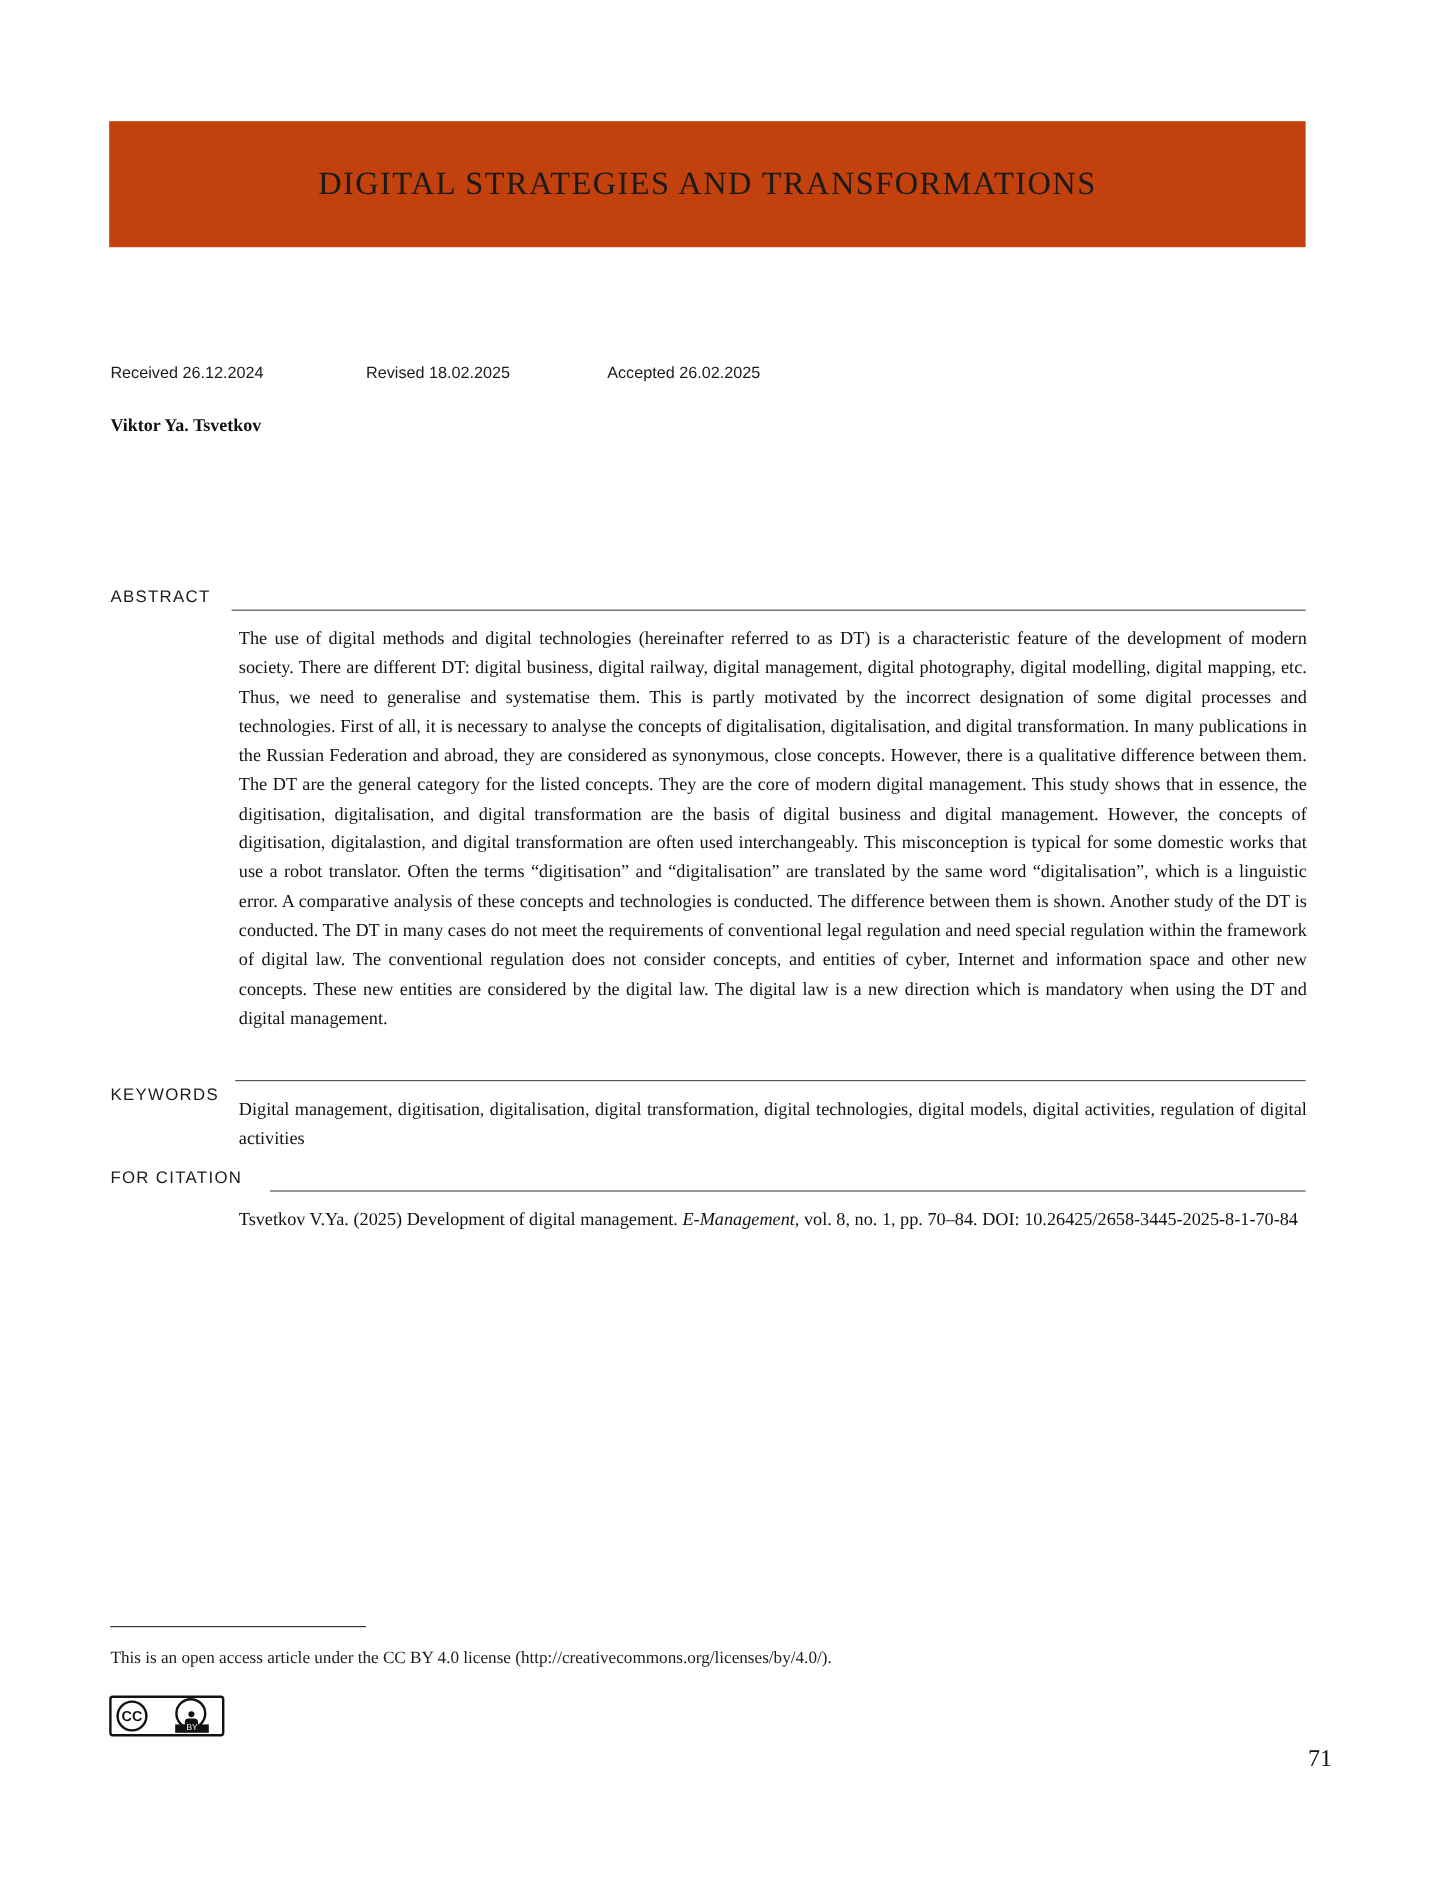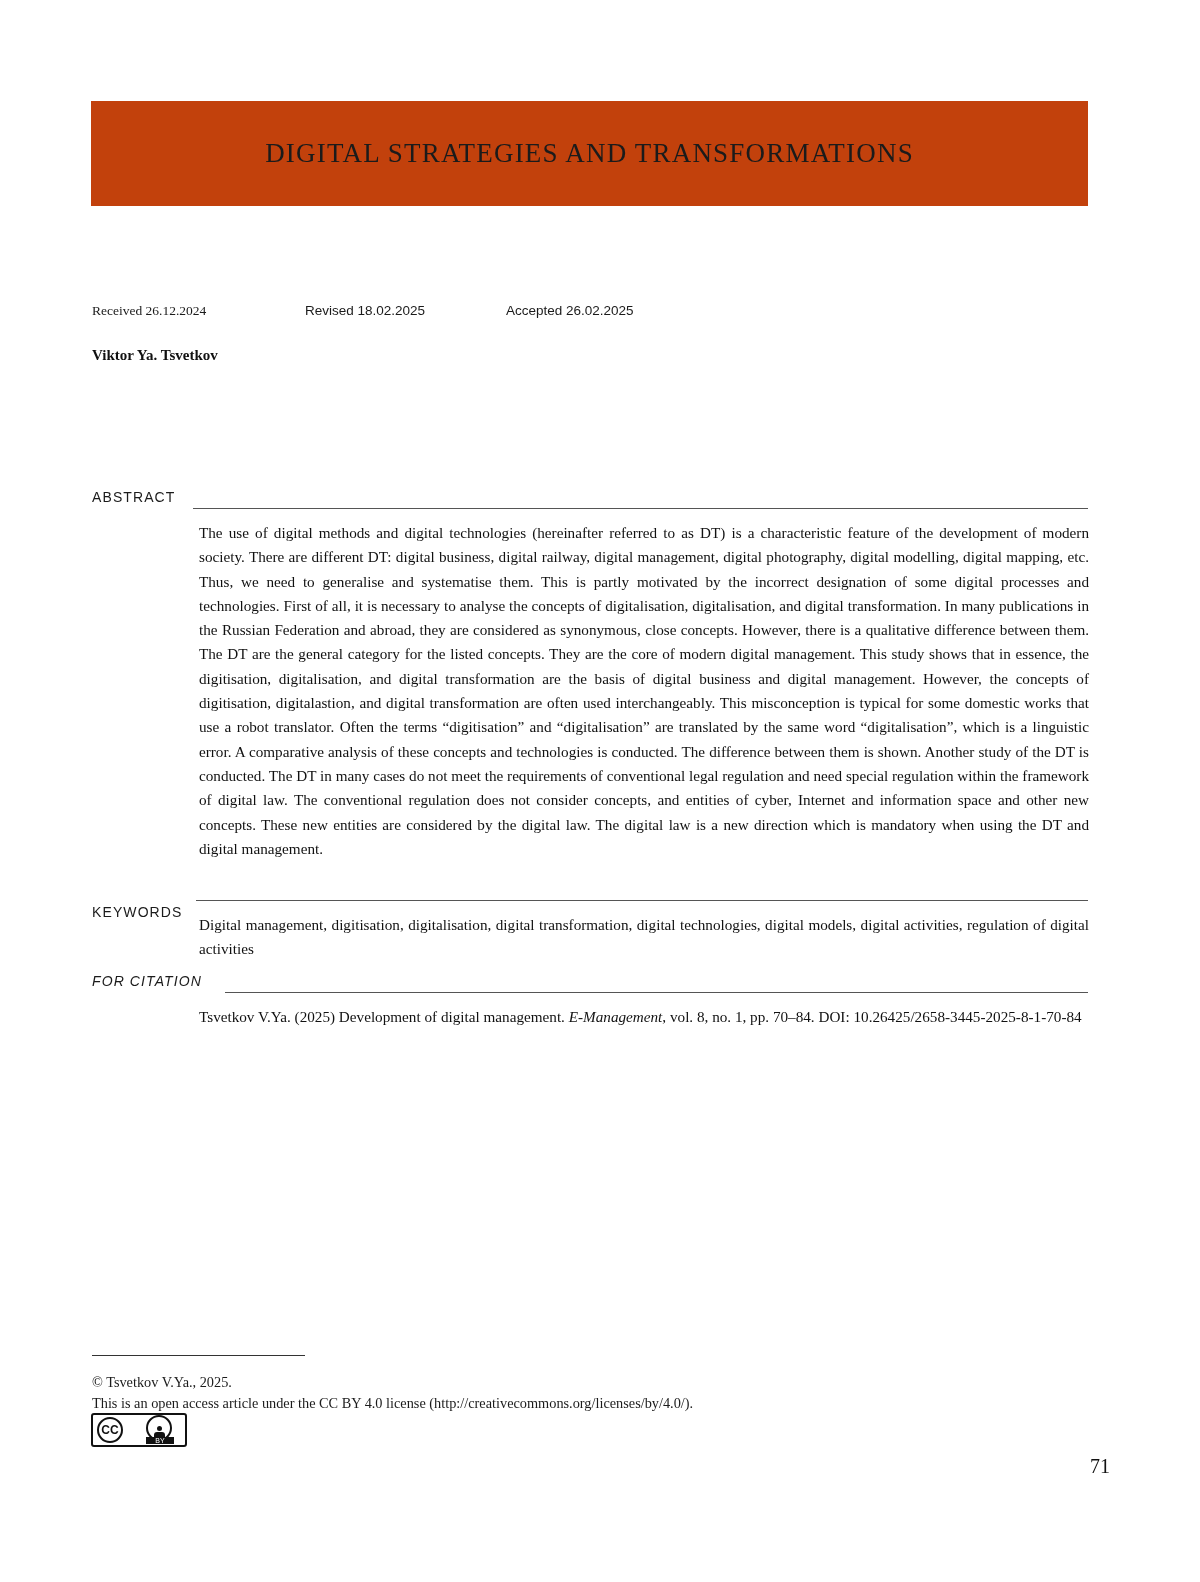--- a/index.html
+++ b/index.html
@@ -61,21 +61,21 @@
   
   .dates {
     position: absolute;
     left: 92px;
     top: 303px;
     width: 900px;
     font-family: "Liberation Sans", sans-serif;
     font-size: 13.5px;
     color: #1b1b1b;
   }
-  .dates span.d1 { position: absolute; left: 0; font-family: Liberation Serif, serif; }
+  .dates span.d1 { position: absolute; left: 0; }
   .dates span.d2 { position: absolute; left: 213px; }
   .dates span.d3 { position: absolute; left: 414px; }
 
   
   .author {
     position: absolute;
     left: 92px;
     top: 347px;
     font-family: "Liberation Serif", serif;
     font-weight: bold;
@@ -118,21 +118,21 @@
   }
 
   #abstract-label { left: 92px; top: 489px; }
   #abstract-rule { left: 193px; top: 508px; width: 895px; }
   #abstract-text { left: 199px; top: 521px; width: 890px; }
 
   #keywords-label { left: 92px; top: 881px; margin-top: 23px; }
   #keywords-rule { left: 196px; top: 900px; width: 892px; }
   #keywords-text { left: 199px; top: 913px; width: 890px; }
 
-  #citation-label { left: 92px; top: 973px; font-style: italic; }
+  #citation-label { left: 92px; top: 973px; }
   #citation-rule { left: 225px; top: 992px; width: 863px; }
   #citation-text { left: 199px; top: 1005px; width: 890px; }
   #citation-text i { font-style: italic; }
 
   
   .footer-rule {
     position: absolute;
     left: 92px;
     top: 1355px;
     width: 213px;
@@ -256,21 +256,20 @@
   <div class="sec-label" id="keywords-label">KEYWORDS</div>
   <div class="rule" id="keywords-rule"></div>
   <div class="body-text" id="keywords-text">Digital management, digitisation, digitalisation, digital transformation, digital technologies, digital models, digital activities, regulation of digital activities</div>
 
   <div class="sec-label" id="citation-label">FOR CITATION</div>
   <div class="rule" id="citation-rule"></div>
   <div class="body-text" id="citation-text"><span>Tsvetkov V.Ya. (2025) Development of digital management. </span><i>E-Management</i><span>, vol. 8, no. 1, pp. 70–84. DOI: 10.26425/2658-3445-2025-8-1-70-84</span></div>
 
   <div class="footer-rule"></div>
   <div class="footer-text">
-    <div>© Tsvetkov V.Ya., 2025.</div>
     <div>This is an open access article under the CC BY 4.0 license (http://creativecommons.org/licenses/by/4.0/).</div>
   </div>
 
   <div class="cc-badge">
     <span class="cc-circle">CC</span>
     <span class="cc-by-wrap">
       <span class="cc-by-circle">
           <span class="cc-person"></span>
         </span>
       <span class="cc-by-label">BY</span>

